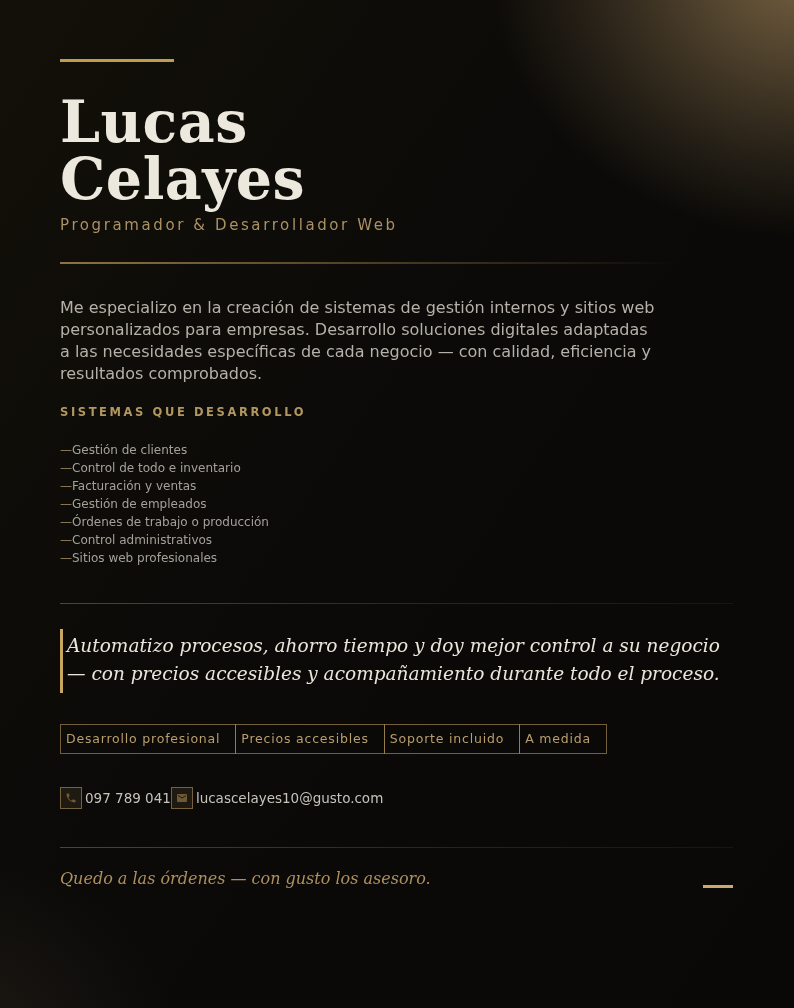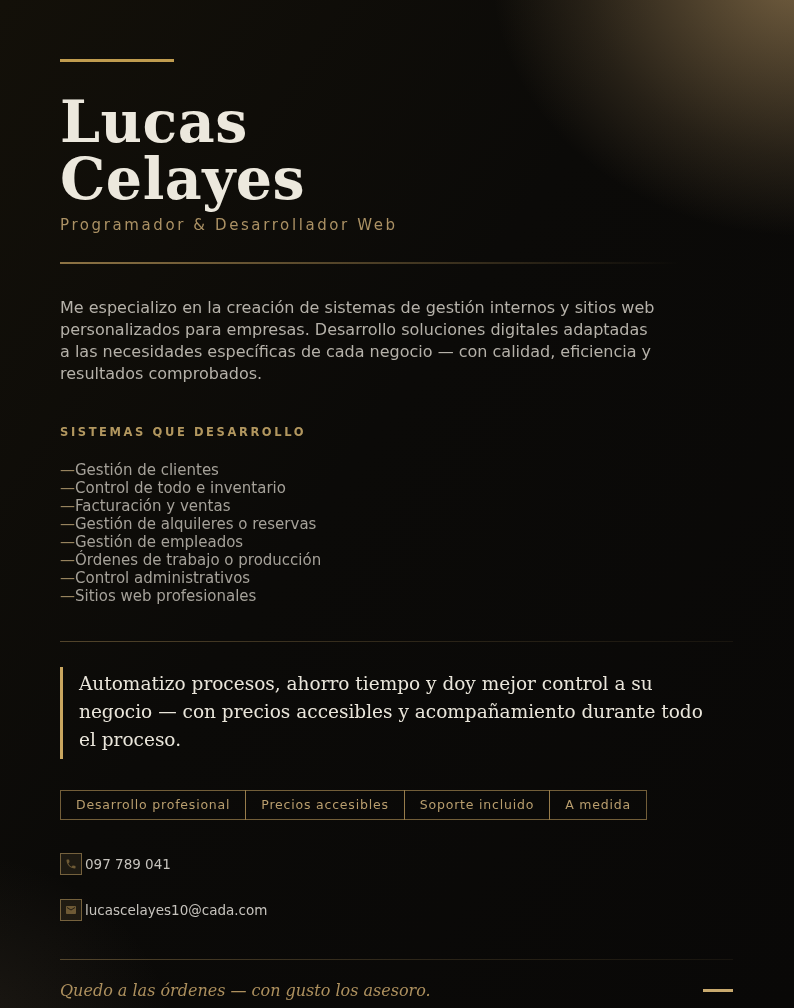--- a/index.html
+++ b/index.html
@@ -43,80 +43,81 @@
 
   .intro {
     margin-top: 33px;
     max-width: 600px;
     font-size: 16px;
     line-height: 22px;
     color: #b5b1a9;
   }
 
   .services-heading {
-    margin-top: 40px;
+    margin-top: 20px;
     font-size: 11.5px;
     font-weight: bold;
     letter-spacing: 2.6px;
     color: #b2975f;
   }
 
   ul.services { margin-top: 22px; list-style: none; }
   ul.services li {
-    font-size: 15px;
+    font-size: 12px;
     line-height: 18px;
     color: #a5a199;
   }
   ul.services .dash { color: #97835e; }
 
   .rule-flat {
     height: 1px;
     background: linear-gradient(to right, rgba(196,162,100,0.38), rgba(196,162,100,0.18) 55%, rgba(196,162,100,0.08));
   }
   .rule-2 { margin-top: 36px; }
 
   blockquote.quote {
     margin-top: 25px;
     border-left: 3px solid #c9a65f;
-    padding: 3px 0 5px 16px;
+    padding: 3px 0 5px 4px;
     max-width: 665px;
     font-family: "DejaVu Serif", "Liberation Serif", serif;
+    font-style: italic;
     font-size: 18.5px;
     line-height: 28px;
     color: #eae6db;
   }
 
   .badges { margin-top: 31px; display: flex; }
   .badge {
     border: 1px solid rgba(170,140,85,0.65);
-    padding: 6px 15px 7px 15px;
+    padding: 6px 15px 7px 5px;
     font-size: 12.5px;
     letter-spacing: 0.8px;
     color: #b99e6e;
     white-space: nowrap;
   }
   .badge + .badge { margin-left: -1px; }
 
-  .contact { margin-top: 33px; display: flex; flex-direction: column; gap: 24px; }
+  .contact { margin-top: 33px; display: flex; flex-direction: row; gap: 0; align-items: center; }
   .contact-row { display: flex; align-items: center; }
   .icon-box {
     width: 22px; height: 22px;
     flex: 0 0 22px;
     border: 1px solid rgba(175,145,90,0.6);
     background: rgba(175,145,90,0.12);
     display: flex; align-items: center; justify-content: center;
   }
   .icon-box svg { width: 12px; height: 12px; fill: #6e5a35; }
   .contact-text { margin-left: 3px; font-size: 13.5px; color: #c6c3bd; }
 
   .rule-3 { margin-top: 38px; }
 
   .footer {
     margin-top: 21px;
-    display: flex; align-items: center; justify-content: space-between; gap: 20px;
+    display: flex; align-items: flex-end; justify-content: space-between; gap: 20px;
   }
   .footer-message {
     font-family: "DejaVu Serif", "Liberation Serif", serif;
     font-style: italic;
     font-size: 16px;
     color: #ad905e;
   }
   .footer-dash { width: 30px; height: 3px; background: #c8a96e; }
 </style>
 </head>
@@ -136,21 +137,20 @@
   <div class="rule-fade"></div>
 
   <p class="intro">Me especializo en la creación de sistemas de gestión internos y sitios web personalizados para empresas. Desarrollo soluciones digitales adaptadas a las necesidades específicas de cada negocio — con calidad, eficiencia y resultados comprobados.</p>
 
   <div class="services-heading">SISTEMAS QUE DESARROLLO</div>
 
   <ul class="services">
     <li><span class="dash">—</span><span>Gestión de clientes</span></li>
     <li><span class="dash">—</span><span>Control de todo e inventario</span></li>
     <li><span class="dash">—</span><span>Facturación y ventas</span></li>
-    <li><span class="dash">—</span><span>Gestión de alquileres o reservas</span></li>
     <li><span class="dash">—</span><span>Gestión de empleados</span></li>
     <li><span class="dash">—</span><span>Órdenes de trabajo o producción</span></li>
     <li><span class="dash">—</span><span>Control administrativos</span></li>
     <li><span class="dash">—</span><span>Sitios web profesionales</span></li>
   </ul>
 
   <div class="rule-flat rule-2"></div>
 
   <blockquote class="quote">Automatizo procesos, ahorro tiempo y doy mejor control a su negocio — con precios accesibles y acompañamiento durante todo el proceso.</blockquote>
 
@@ -169,21 +169,21 @@
           </svg>
       </span>
       <span class="contact-text">097 789 041</span>
     </div>
     <div class="contact-row">
       <span class="icon-box">
         <svg viewBox="0 0 24 24">
             <path d="M20 4H4c-1.1 0-1.99.9-1.99 2L2 18c0 1.1.9 2 2 2h16c1.1 0 2-.9 2-2V6c0-1.1-.9-2-2-2zm0 4l-8 5-8-5V6l8 5 8-5v2z"></path>
           </svg>
       </span>
-      <span class="contact-text">lucascelayes10@cada.com</span>
+      <span class="contact-text">lucascelayes10@gusto.com</span>
     </div>
   </div>
 
   <div class="rule-flat rule-3"></div>
 
   <div class="footer">
     <div class="footer-message">Quedo a las órdenes — con gusto los asesoro.</div>
     <div class="footer-dash"></div>
   </div>
 

